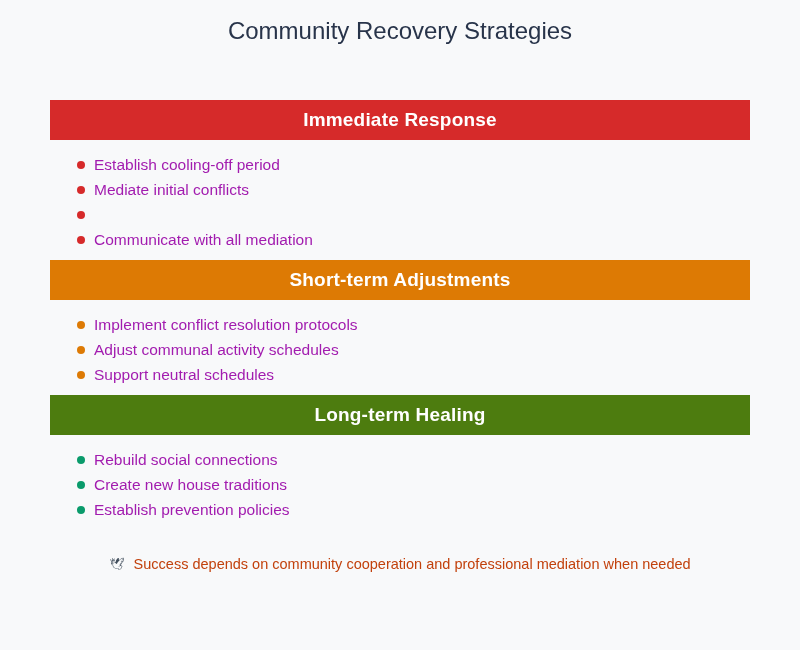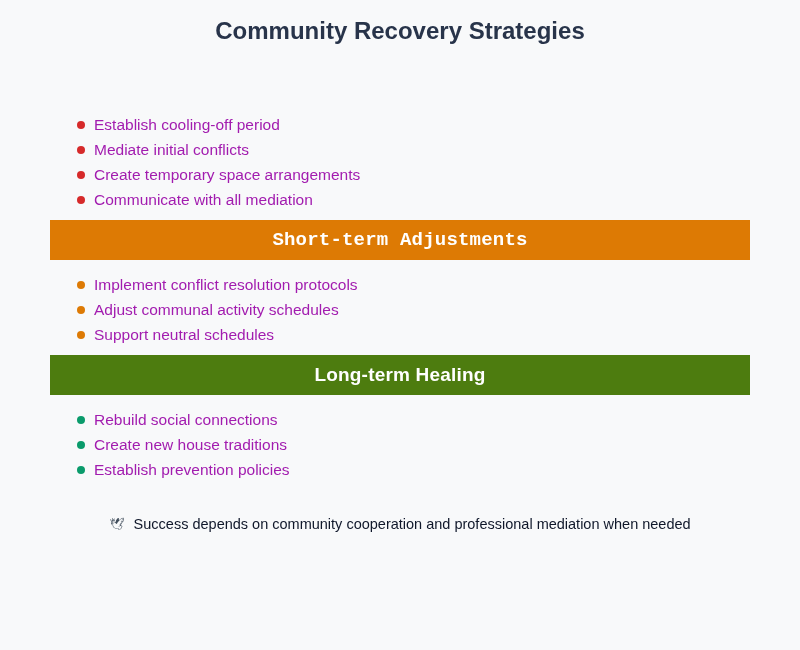--- a/index.html
+++ b/index.html
@@ -11,38 +11,38 @@
     height: 650px;
     background: #f8f9fa;
     font-family: "Liberation Sans", "DejaVu Sans", sans-serif;
     overflow: hidden;
   }
   .page-title {
     margin: 16px 0 8px 0;
     text-align: center;
     font-size: 24px;
     line-height: 30px;
-    font-weight: bold;
+    font-weight: normal;
     color: #28344a;
   }
   .sections {
     margin: 54px 50px 0 50px;
   }
   .section-header {
     height: 40px;
     display: flex;
     align-items: center;
     justify-content: center;
     color: #ffffff;
     font-size: 19px;
     font-weight: bold;
     letter-spacing: 0.2px;
   }
   .section.red    .section-header { background: #d62a2a; }
-  .section.orange .section-header { background: #dd7a04; font-family: Liberation Mono, monospace; }
+  .section.orange .section-header { background: #dd7a04; }
   .section.green  .section-header { background: #4d7c0f; }
   .item-list {
     list-style: none;
     margin: 0;
     padding: 12px 0 8px 0;
   }
   .item {
     height: 25px;
     display: flex;
     align-items: center;
@@ -66,43 +66,43 @@
     justify-content: center;
     gap: 9px;
   }
   .footer-icon {
     font-size: 12px;
     line-height: 14px;
     color: #3f4c5a;
   }
   .footer-text {
     font-size: 14.5px;
-    color: #0f172a;
+    color: #c2410c;
   }
 </style>
 </head>
 <body>
 
 <h1 class="page-title">Community Recovery Strategies</h1>
 
 <div class="sections">
 
   <div class="section red">
+    <div class="section-header">Immediate Response</div>
     <ul class="item-list">
       <li class="item">
         <span class="bullet"></span>
         <span>Establish cooling-off period</span>
       </li>
       <li class="item">
         <span class="bullet"></span>
         <span>Mediate initial conflicts</span>
       </li>
       <li class="item">
         <span class="bullet"></span>
-        <span>Create temporary space arrangements</span>
       </li>
       <li class="item">
         <span class="bullet"></span>
         <span>Communicate with all mediation</span>
       </li>
     </ul>
   </div>
 
   <div class="section orange">
     <div class="section-header">Short-term Adjustments</div>

